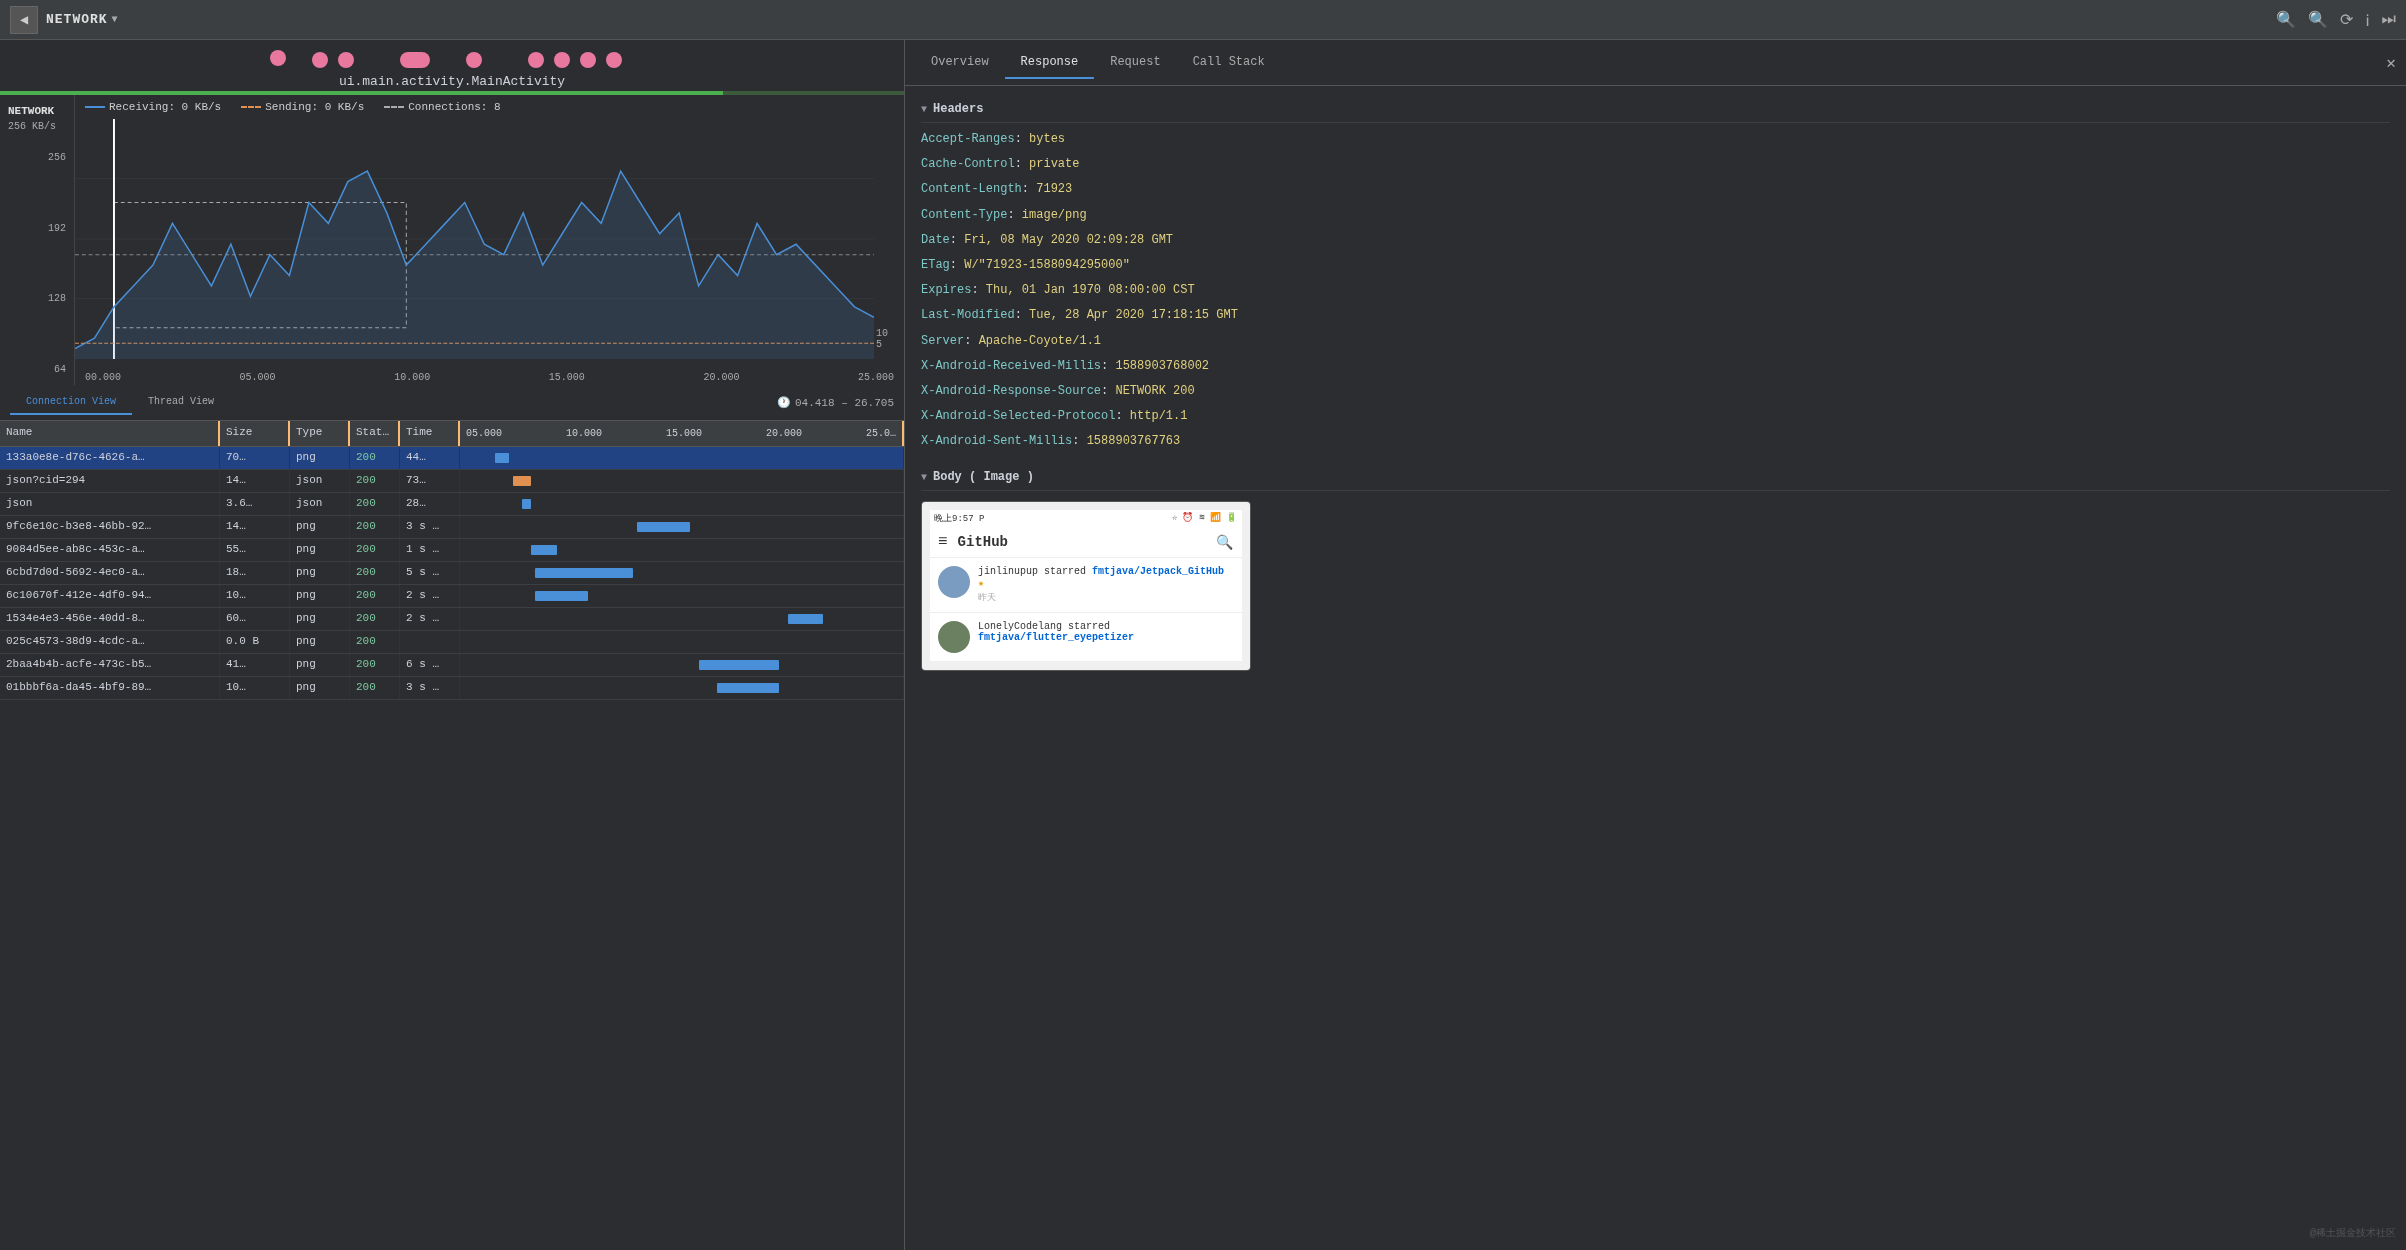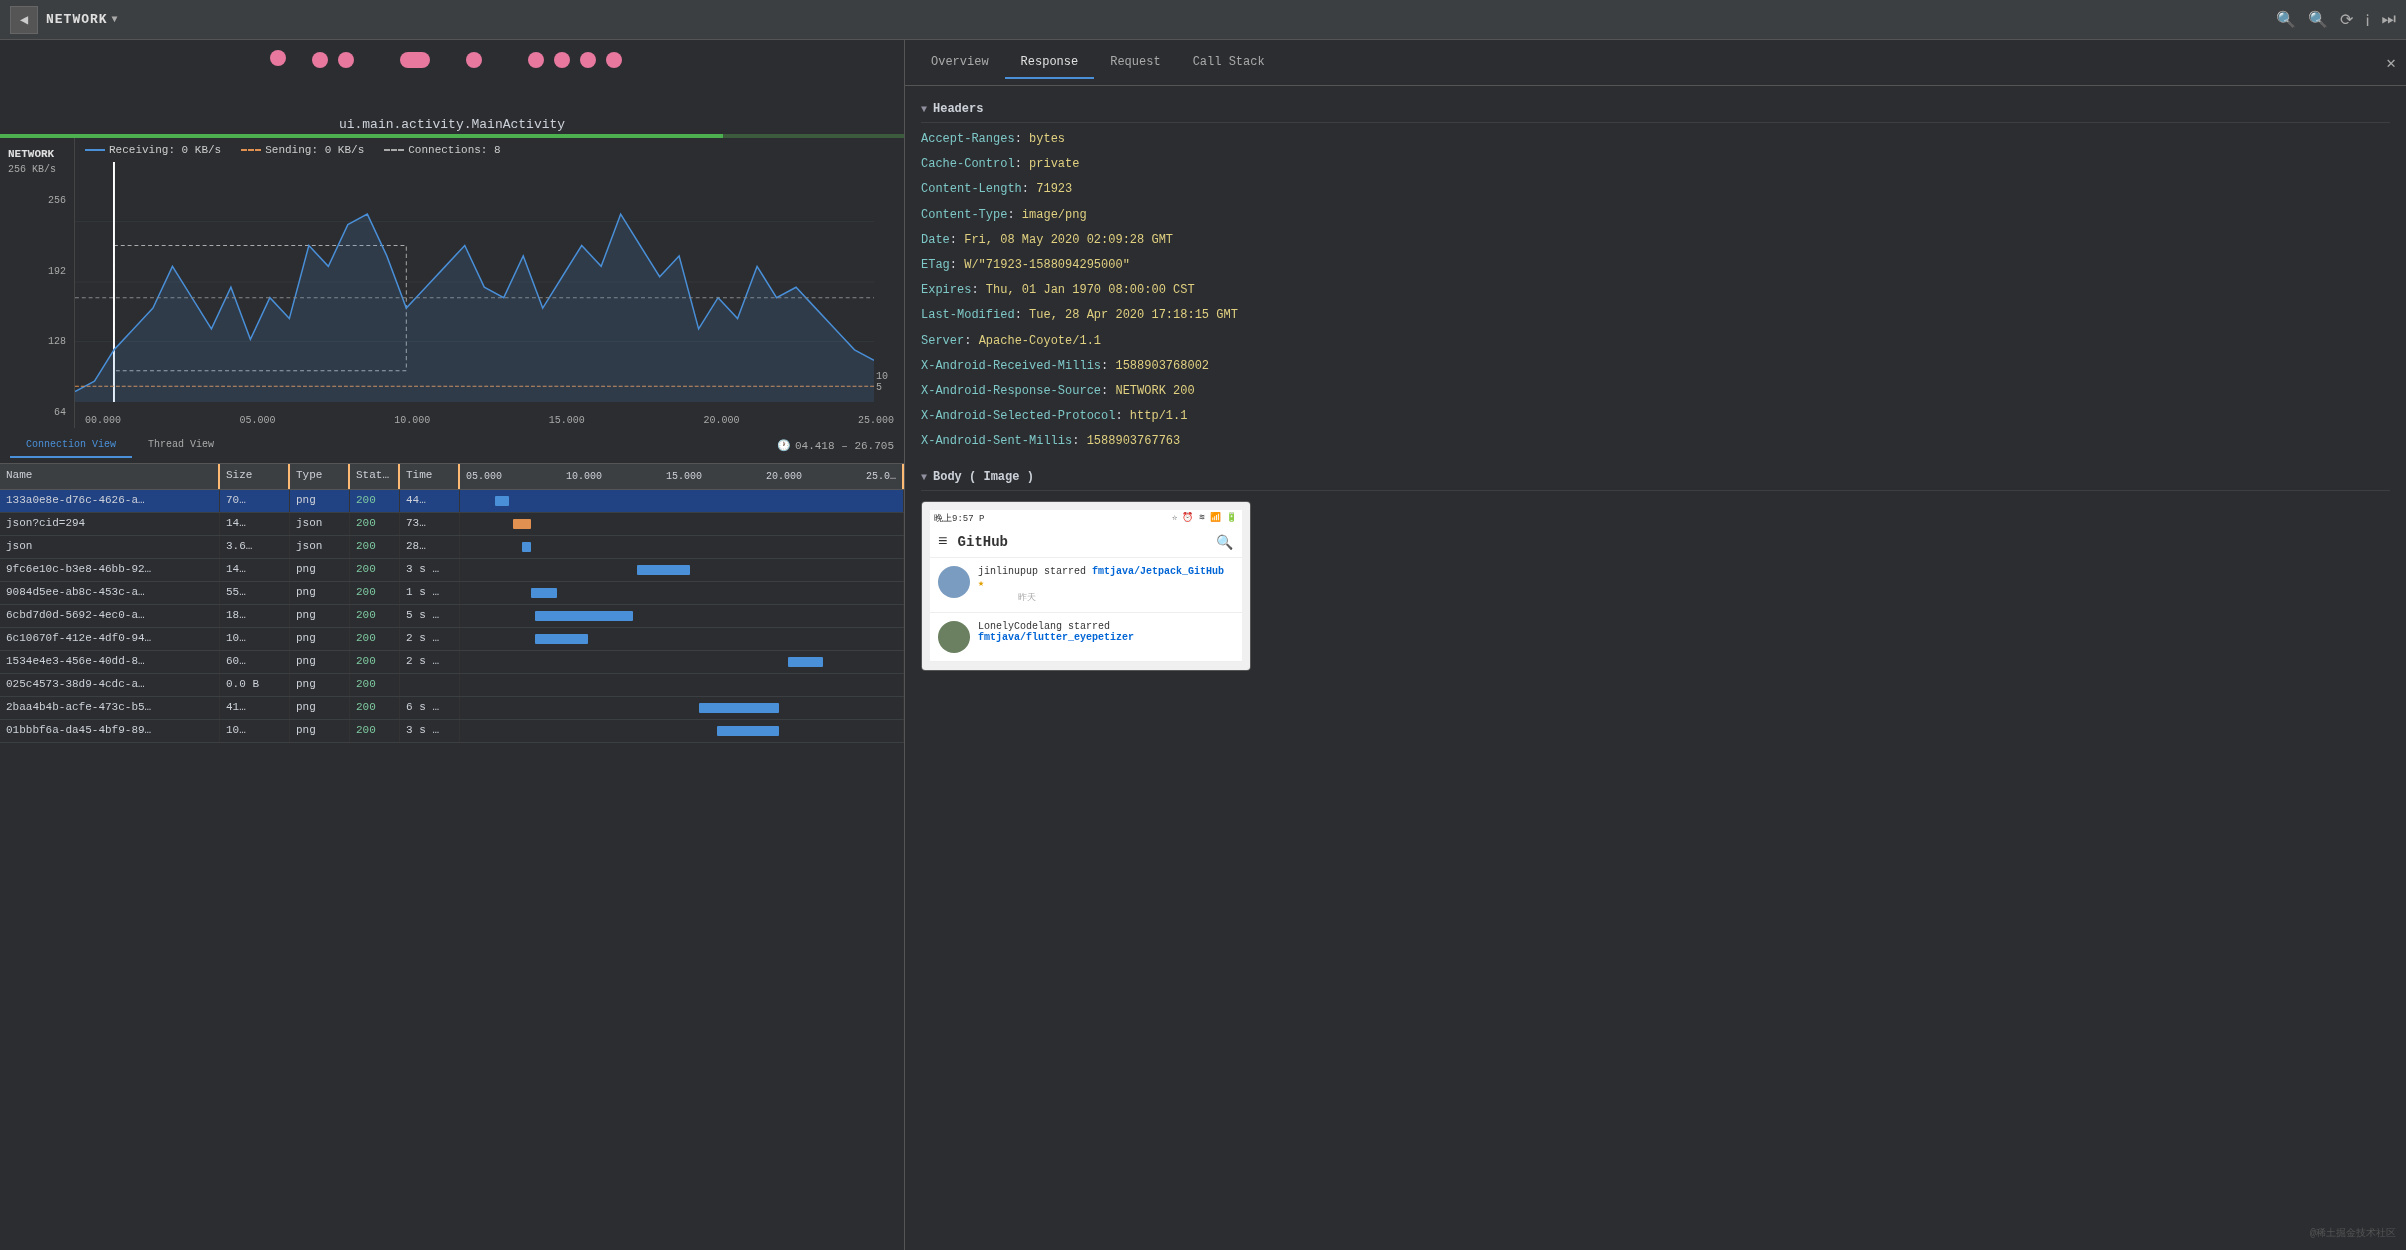--- a/index.html
+++ b/index.html
@@ -96,21 +96,20 @@
       height: 16px;
       border-radius: 8px;
       background: #e8789e;
     }
 
     .process-label {
       text-align: center;
       font-size: 13px;
       color: #cdd1d9;
       padding-bottom: 2px;
-      margin-top: 43px;
     }
     .process-progress {
       height: 4px;
       background: #3c5a3c;
       position: relative;
       margin-bottom: 0;
     }
     .process-progress-bar {
       height: 100%;
       background: #4caf50;
@@ -410,21 +409,21 @@
     }
     .feed-avatar {
       width: 32px;
       height: 32px;
       border-radius: 50%;
       background: #888;
       flex-shrink: 0;
     }
     .feed-text { font-size: 10px; color: #333; }
     .feed-text .repo { color: #0366d6; font-weight: bold; }
-    .feed-time { font-size: 9px; color: #aaa; margin-top: 2px; margin-left: 40px; }
+    .feed-time { font-size: 9px; color: #aaa; margin-top: 2px; }
     .star-icon { color: #e0a000; }
 
     
     .watermark {
       position: fixed;
       bottom: 10px;
       right: 10px;
       font-size: 10px;
       color: #555;
     }

